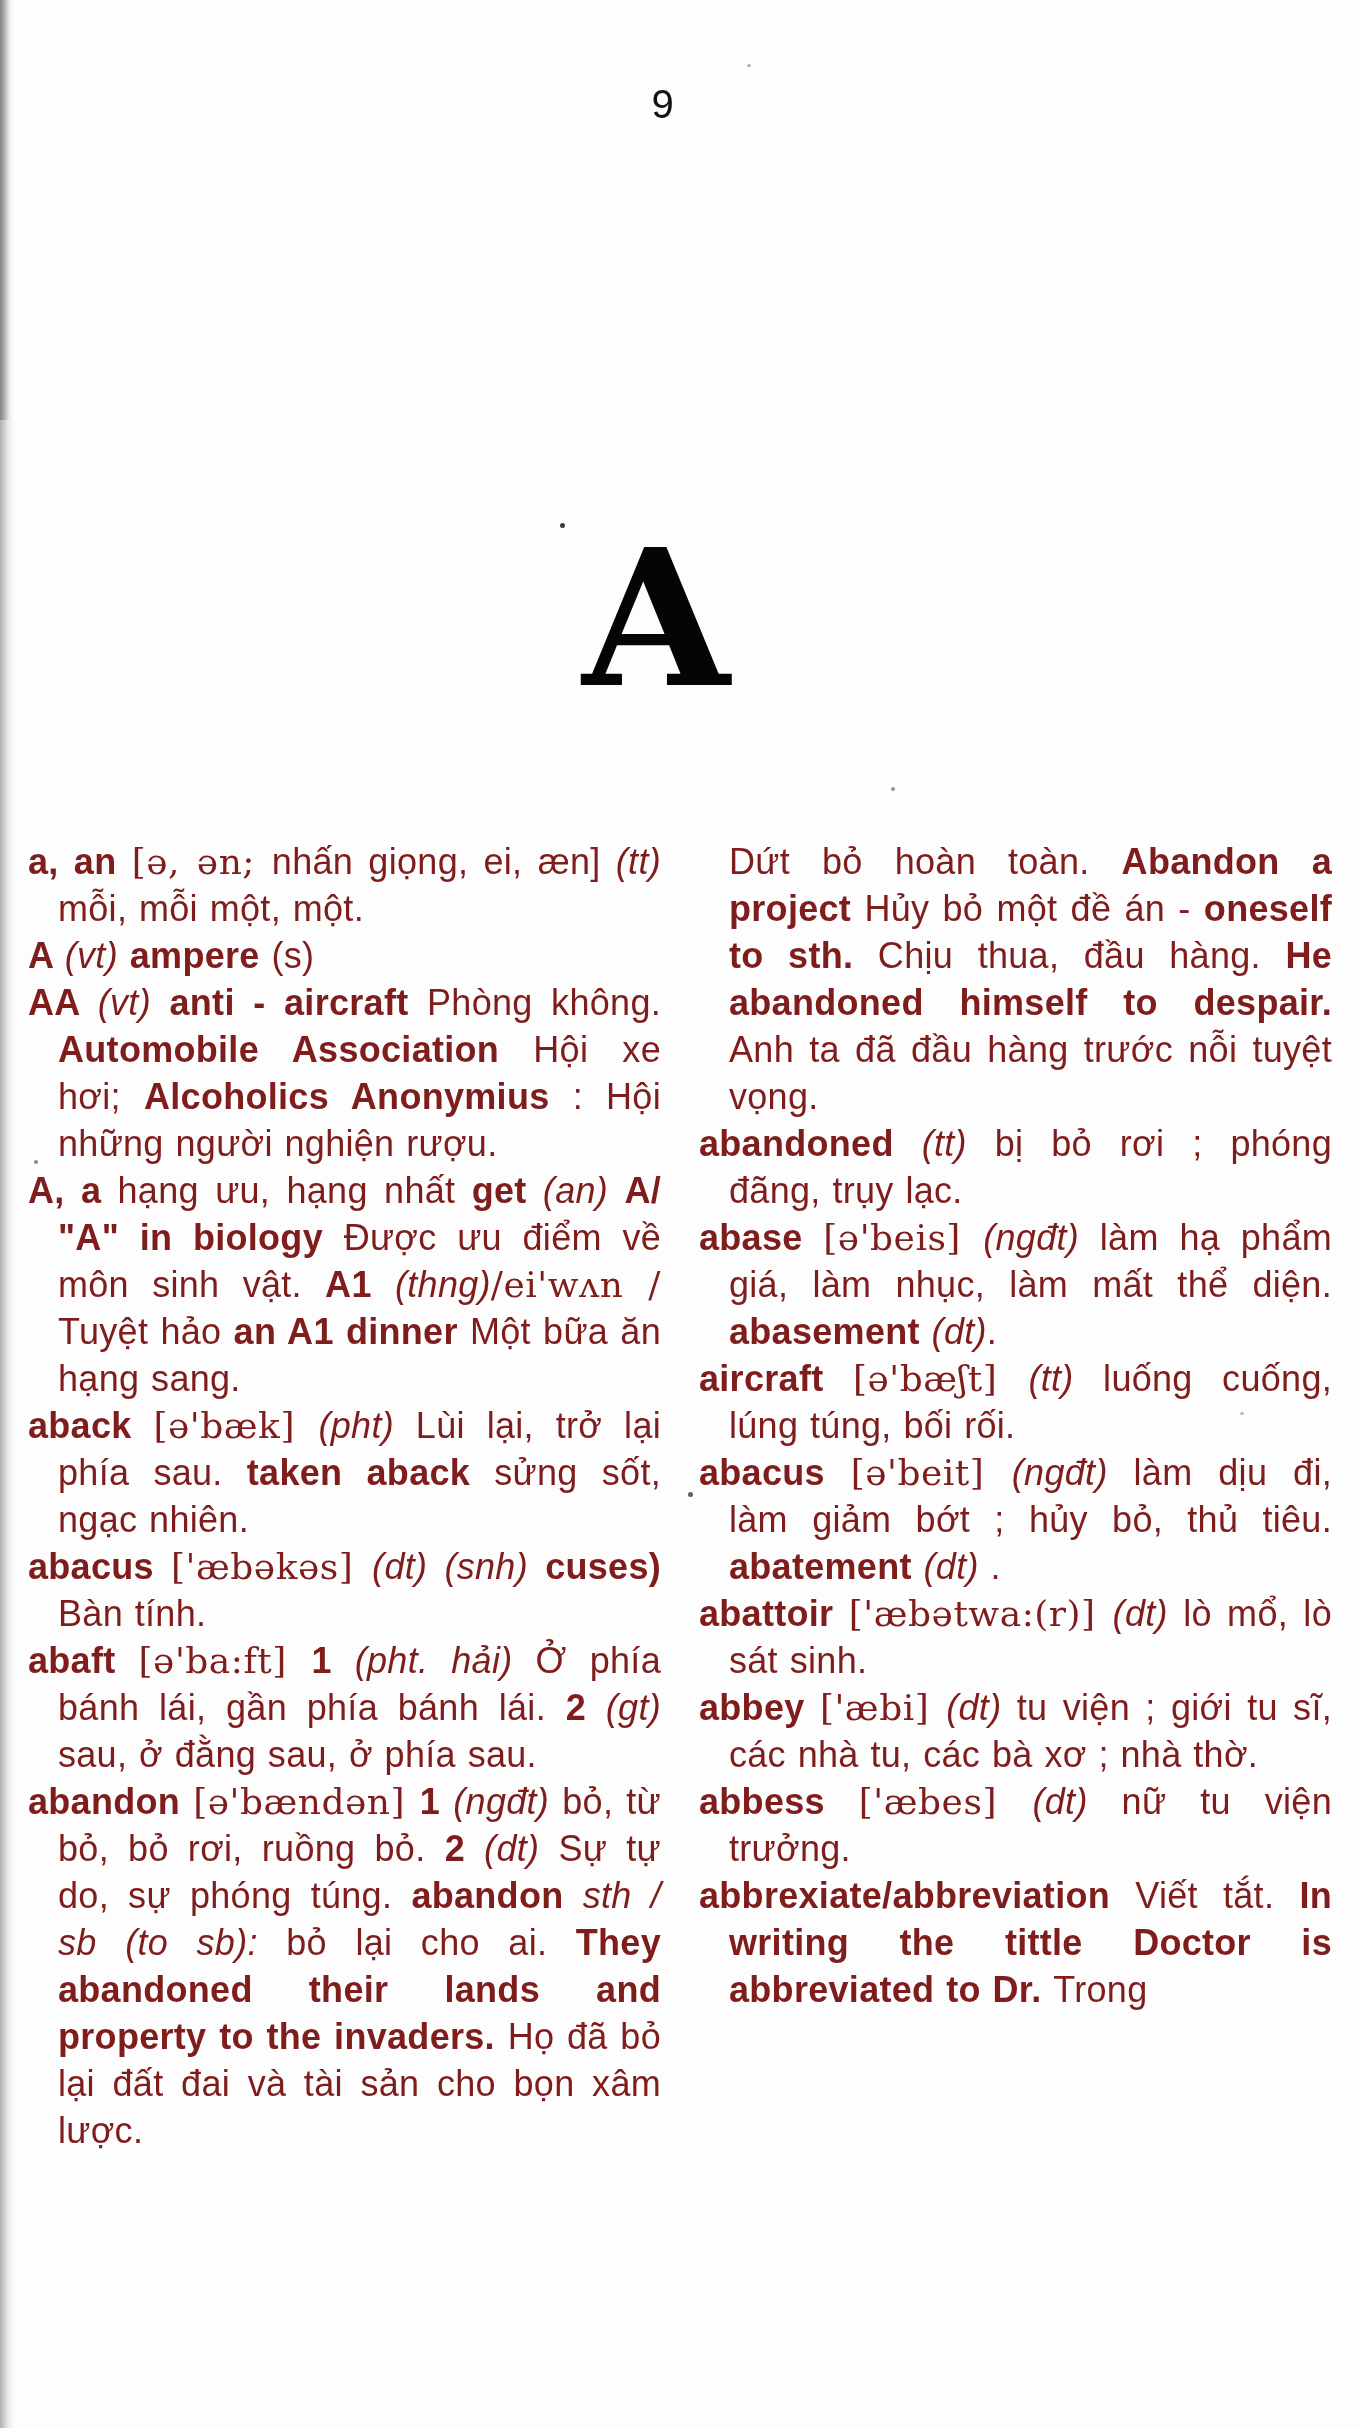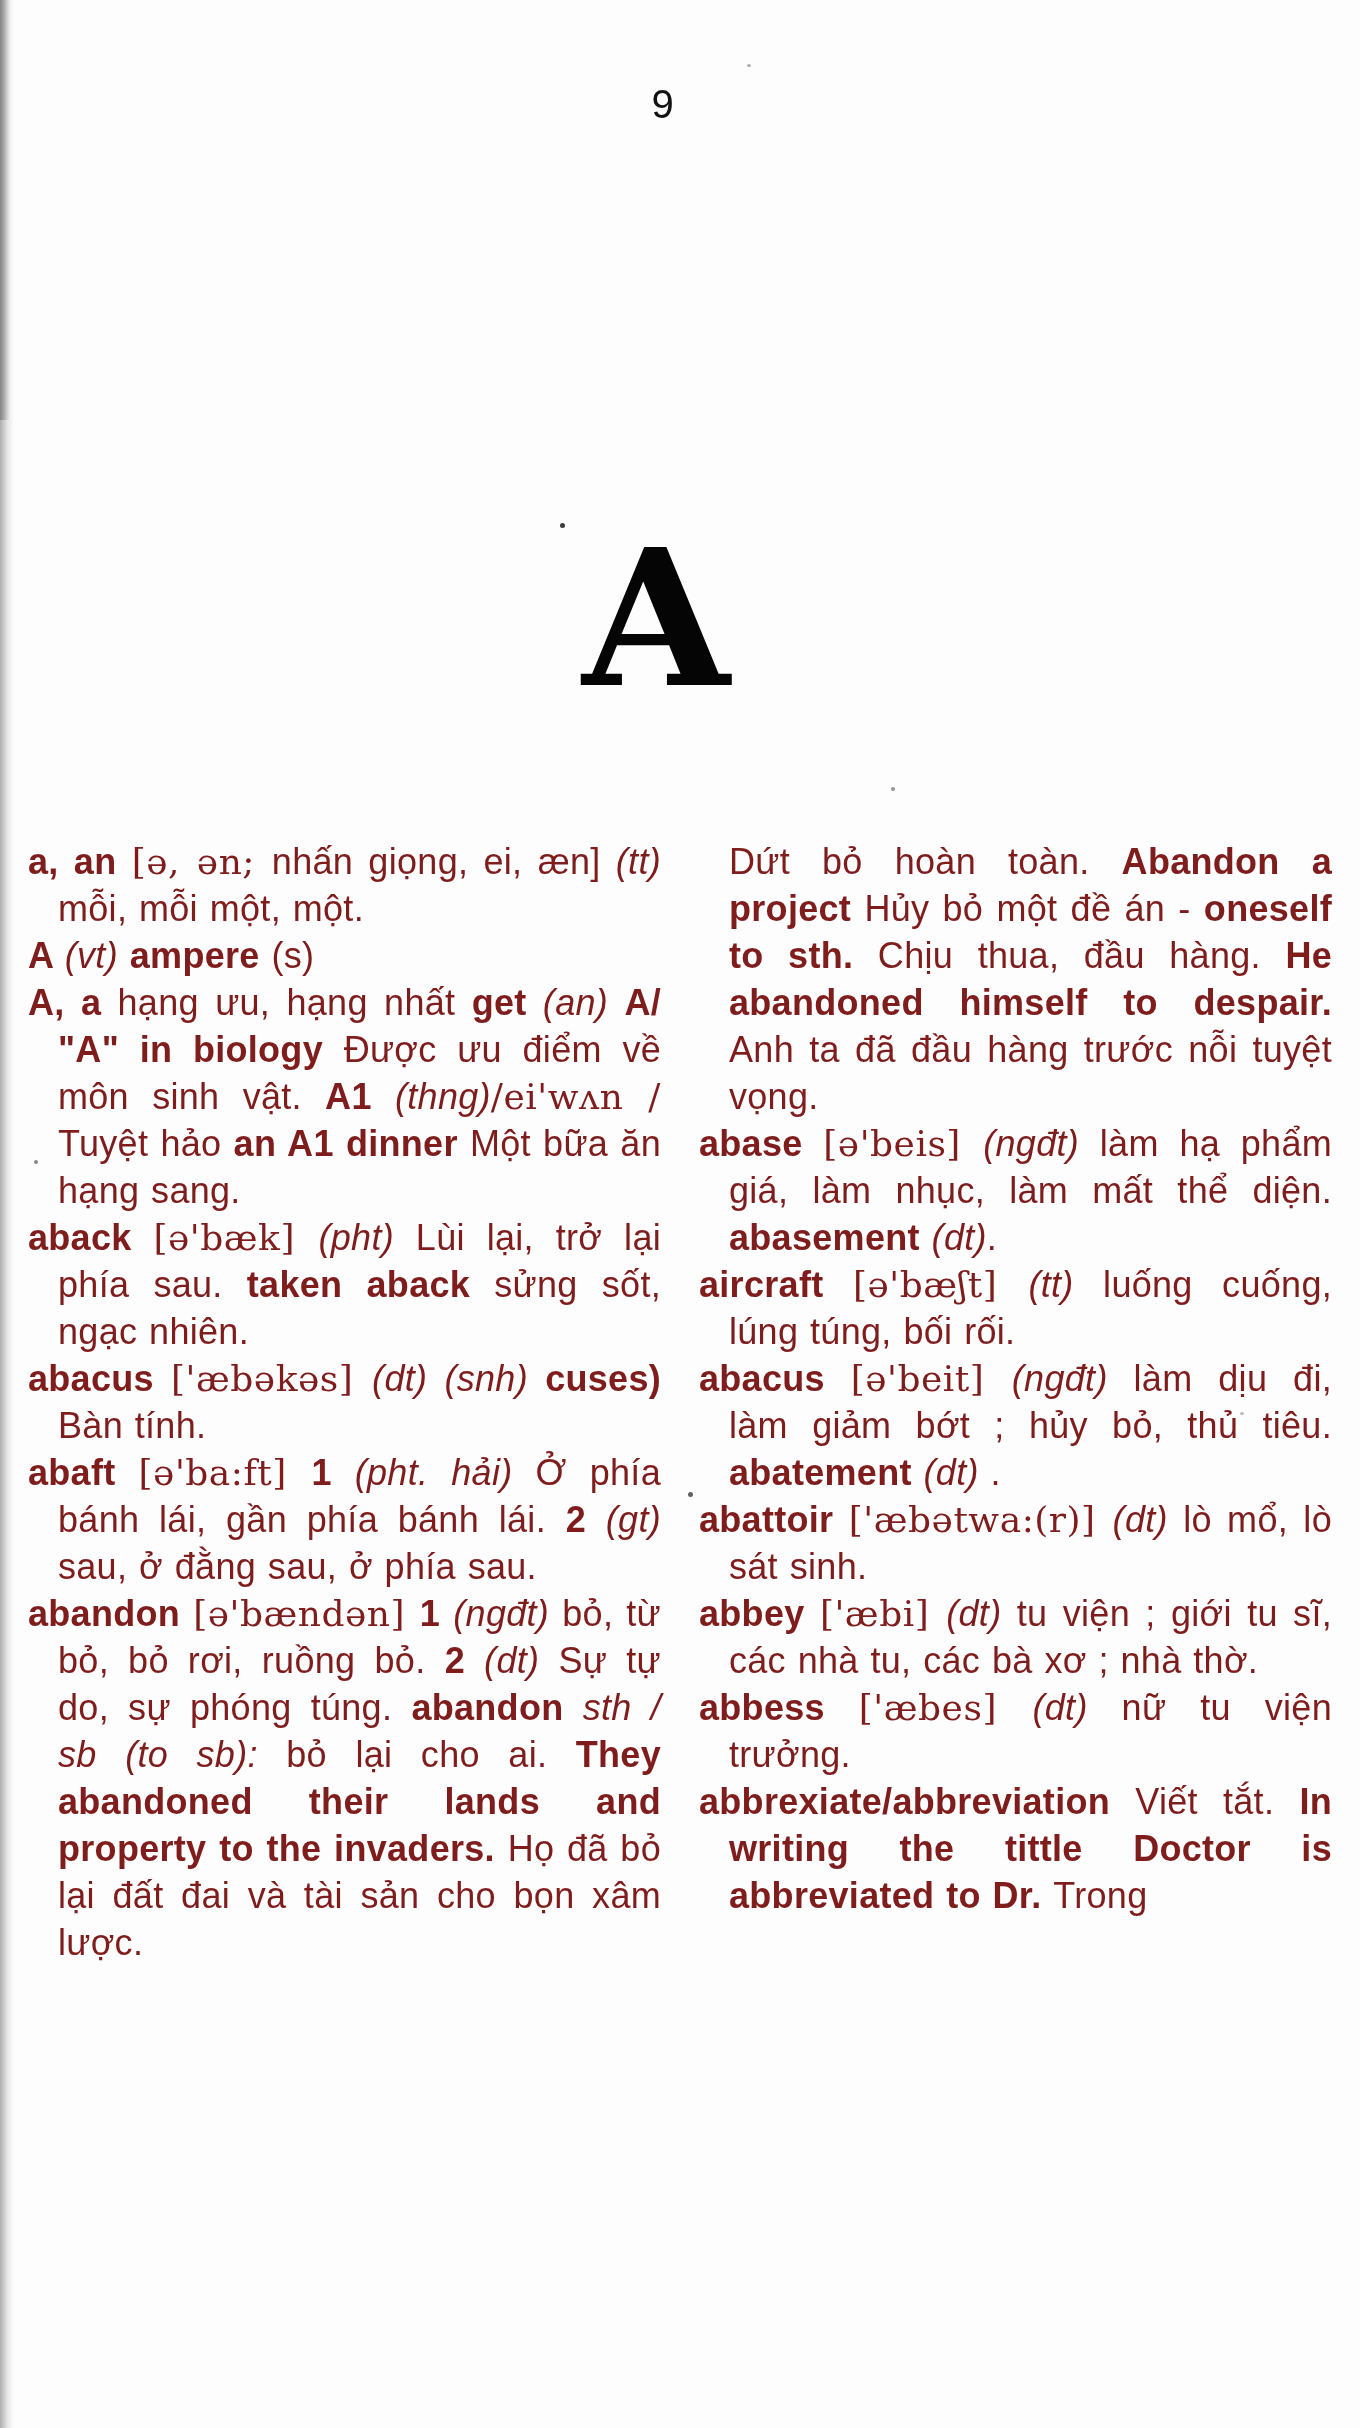--- a/index.html
+++ b/index.html
@@ -95,28 +95,30 @@
   <div class="scan-edge-top"></div>
 
   <div class="page-number">9</div>
 
   <div class="section-letter">A</div>
 
   <div class="columns">
     <div class="col col-left" id="col-left">
         <p class="entry"><span class="seg-b">a, an </span><span class="seg-ph">[ə, ən; </span><span class="seg-r">nhấn giọng, ei, æn] </span><span class="seg-i">(tt) </span><span class="seg-r">mỗi, mỗi một, một.</span></p>
         <p class="entry"><span class="seg-b">A </span><span class="seg-i">(vt) </span><span class="seg-b">ampere </span><span class="seg-r">(s)</span></p>
+        <p class="entry"><span class="seg-b">AA </span><span class="seg-i">(vt) </span><span class="seg-b">anti - aircraft </span><span class="seg-r">Phòng không. </span><span class="seg-b">Automobile Association </span><span class="seg-r">Hội xe hơi; </span><span class="seg-b">Alcoholics Anonymius </span><span class="seg-r">: Hội những người nghiện rượu.</span></p>
         <p class="entry"><span class="seg-b">A, a </span><span class="seg-r">hạng ưu, hạng nhất </span><span class="seg-b">get </span><span class="seg-i">(an) </span><span class="seg-b">A/ "A" in biology </span><span class="seg-r">Được ưu điểm về môn sinh vật. </span><span class="seg-b">A1 </span><span class="seg-i">(thng)</span><span class="seg-ph">/ei'wʌn / </span><span class="seg-r">Tuyệt hảo </span><span class="seg-b">an A1 dinner </span><span class="seg-r">Một bữa ăn hạng sang.</span></p>
         <p class="entry"><span class="seg-b">aback </span><span class="seg-ph">[ə'bæk] </span><span class="seg-i">(pht) </span><span class="seg-r">Lùi lại, trở lại phía sau. </span><span class="seg-b">taken aback </span><span class="seg-r">sửng sốt, ngạc nhiên.</span></p>
         <p class="entry"><span class="seg-b">abacus </span><span class="seg-ph">['æbəkəs] </span><span class="seg-i">(dt) (snh) </span><span class="seg-b">cuses) </span><span class="seg-r">Bàn tính.</span></p>
         <p class="entry"><span class="seg-b">abaft </span><span class="seg-ph">[ə'ba:ft] </span><span class="seg-b">1 </span><span class="seg-i">(pht. hải) </span><span class="seg-r">Ở phía bánh lái, gần phía bánh lái. </span><span class="seg-b">2 </span><span class="seg-i">(gt) </span><span class="seg-r">sau, ở đằng sau, ở phía sau.</span></p>
         <p class="entry"><span class="seg-b">abandon </span><span class="seg-ph">[ə'bændən] </span><span class="seg-b">1 </span><span class="seg-i">(ngđt) </span><span class="seg-r">bỏ, từ bỏ, bỏ rơi, ruồng bỏ. </span><span class="seg-b">2 </span><span class="seg-i">(dt) </span><span class="seg-r">Sự tự do, sự phóng túng. </span><span class="seg-b">abandon </span><span class="seg-i">sth / sb (to sb): </span><span class="seg-r">bỏ lại cho ai. </span><span class="seg-b">They abandoned their lands and property to the invaders. </span><span class="seg-r">Họ đã bỏ lại đất đai và tài sản cho bọn xâm lược.</span></p>
       </div>
     <div class="col col-right" id="col-right">
         <p class="entry cont"><span class="seg-r">Dứt bỏ hoàn toàn. </span><span class="seg-b">Abandon a project </span><span class="seg-r">Hủy bỏ một đề án - </span><span class="seg-b">oneself to sth. </span><span class="seg-r">Chịu thua, đầu hàng. </span><span class="seg-b">He abandoned himself to despair. </span><span class="seg-r">Anh ta đã đầu hàng trước nỗi tuyệt vọng.</span></p>
+        <p class="entry"><span class="seg-b">abandoned </span><span class="seg-i">(tt) </span><span class="seg-r">bị bỏ rơi ; phóng đãng, trụy lạc.</span></p>
         <p class="entry"><span class="seg-b">abase </span><span class="seg-ph">[ə'beis] </span><span class="seg-i">(ngđt) </span><span class="seg-r">làm hạ phẩm giá, làm nhục, làm mất thể diện. </span><span class="seg-b">abasement </span><span class="seg-i">(dt)</span><span class="seg-r">.</span></p>
         <p class="entry"><span class="seg-b">aircraft </span><span class="seg-ph">[ə'bæʃt] </span><span class="seg-i">(tt) </span><span class="seg-r">luống cuống, lúng túng, bối rối.</span></p>
         <p class="entry"><span class="seg-b">abacus </span><span class="seg-ph">[ə'beit] </span><span class="seg-i">(ngđt) </span><span class="seg-r">làm dịu đi, làm giảm bớt ; hủy bỏ, thủ tiêu. </span><span class="seg-b">abatement </span><span class="seg-i">(dt)</span><span class="seg-r"> .</span></p>
         <p class="entry"><span class="seg-b">abattoir </span><span class="seg-ph">['æbətwa:(r)] </span><span class="seg-i">(dt) </span><span class="seg-r">lò mổ, lò sát sinh.</span></p>
         <p class="entry"><span class="seg-b">abbey </span><span class="seg-ph">['æbi] </span><span class="seg-i">(dt) </span><span class="seg-r">tu viện ; giới tu sĩ, các nhà tu, các bà xơ ; nhà thờ.</span></p>
         <p class="entry"><span class="seg-b">abbess </span><span class="seg-ph">['æbes] </span><span class="seg-i">(dt) </span><span class="seg-r">nữ tu viện trưởng.</span></p>
         <p class="entry"><span class="seg-b">abbrexiate/abbreviation </span><span class="seg-r">Viết tắt. </span><span class="seg-b">In writing the tittle Doctor is abbreviated to Dr. </span><span class="seg-r">Trong</span></p>
       </div>
   </div>
 

